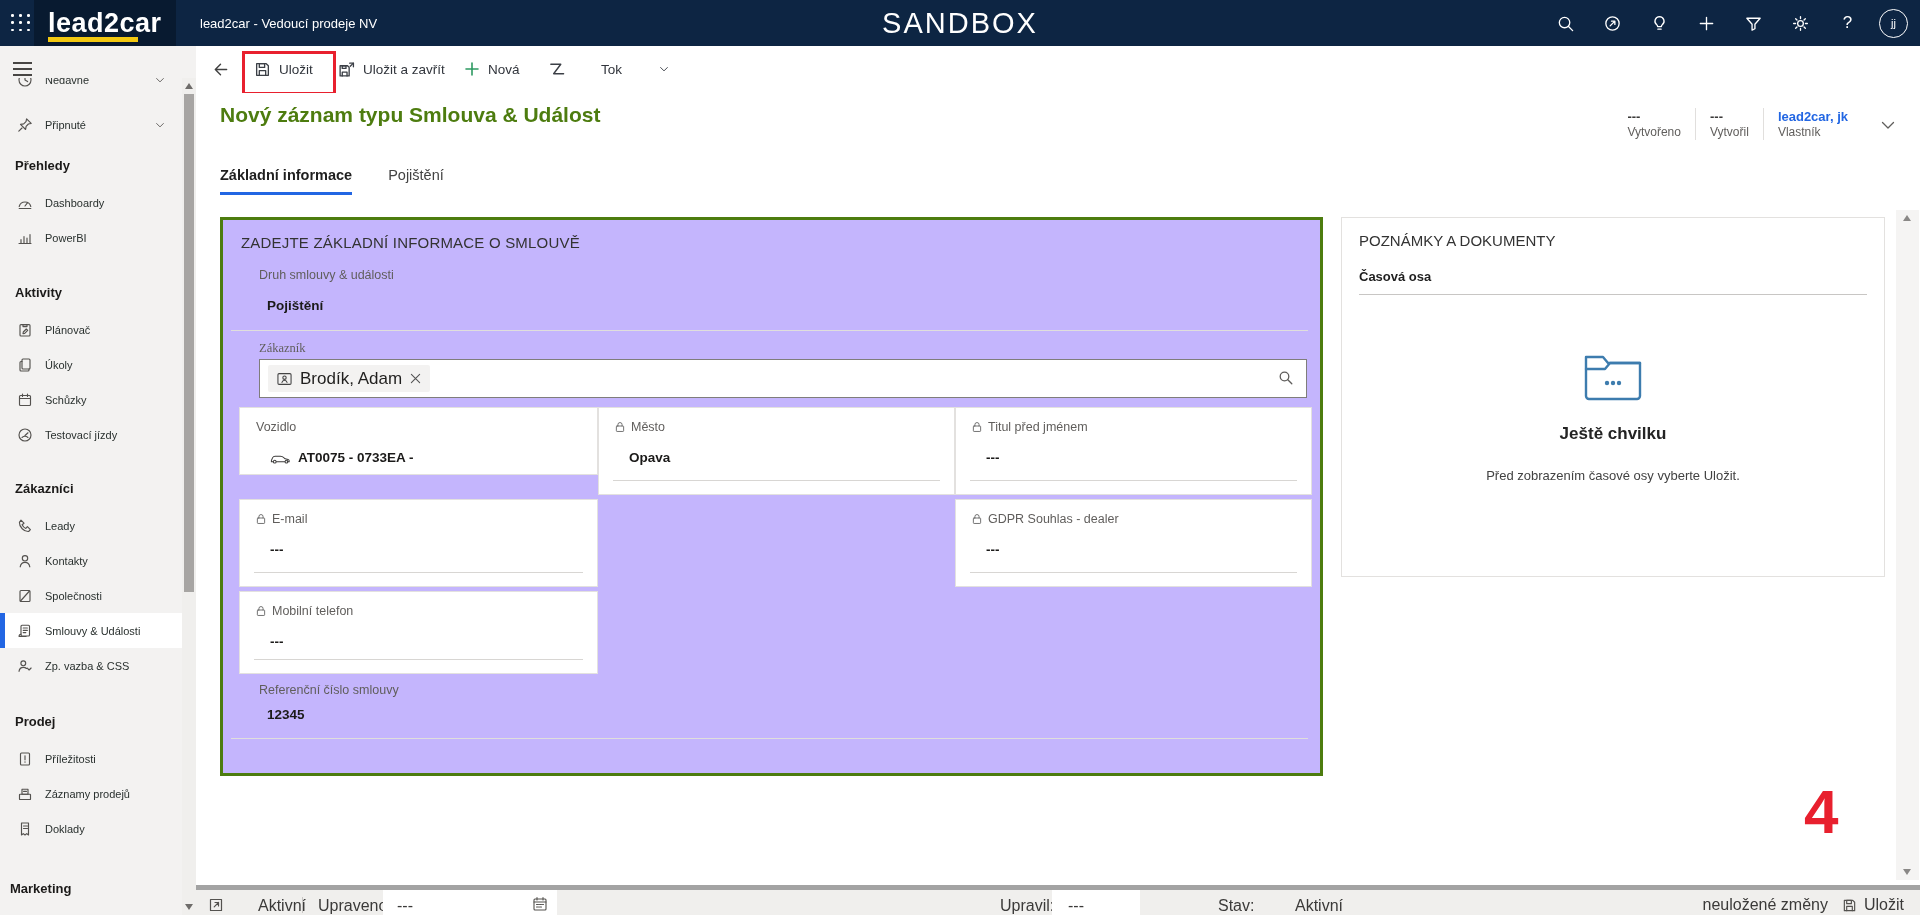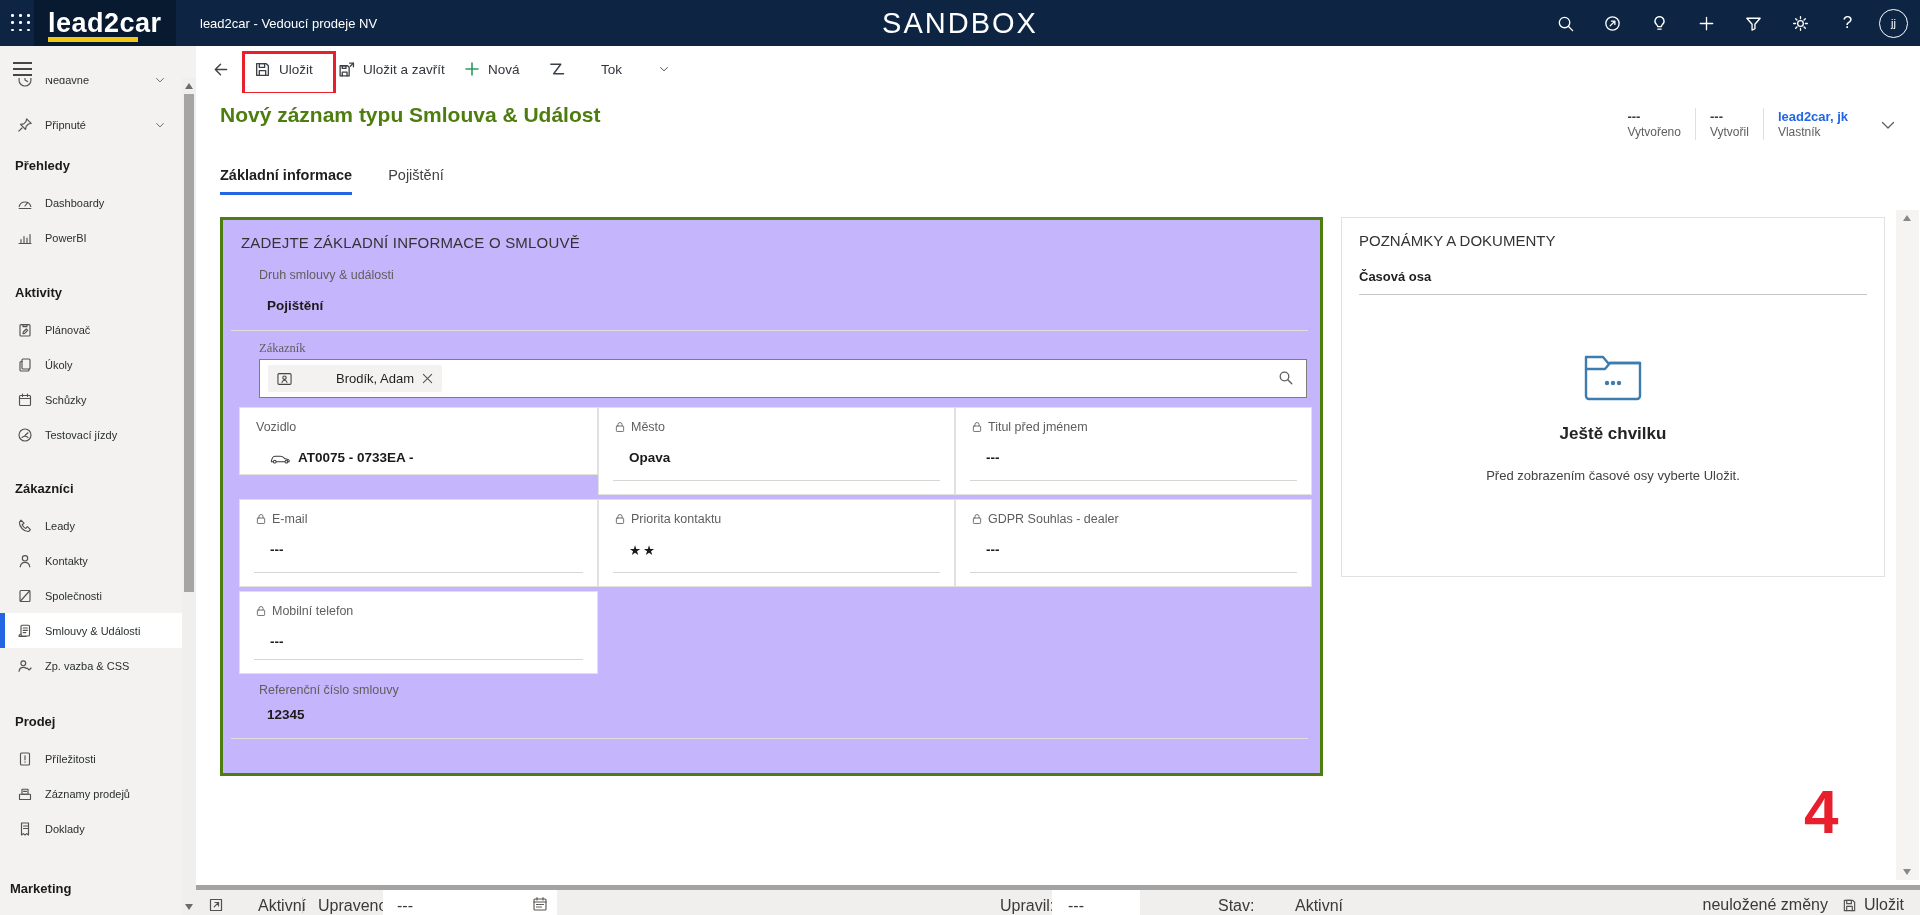--- a/index.html
+++ b/index.html
@@ -87,21 +87,21 @@
   .fvalue{font-size:13.5px;font-weight:600;color:#1b1a19;}
   #druh-label{position:absolute;left:36px;top:48px;}
   #druh-value{position:absolute;left:44px;top:78px;cursor:text;}
   .hdiv{position:absolute;left:8px;right:12px;height:1px;background:#e0dedc;}
   #druh-div{top:110px;}
   #zak-label{position:absolute;left:36px;top:121px;font-family:Liberation Serif, serif;}
   #lookupbox{position:absolute;left:36px;top:139px;width:1046px;height:37px;
     border:1px solid #7f7d7b;background:#fff;display:flex;align-items:center;cursor:text;}
   #chip{margin-left:8px;height:27px;background:#f3f2f1;border-radius:2px;display:flex;
     align-items:center;gap:8px;padding:0 9px;cursor:pointer;}
-  #chip .ctext{font-size:13px;color:#201f1e;margin-left:36px;}
+  #chip .ctext{font-size:17px;color:#201f1e;}
   #lookup-search{position:absolute;right:12px;top:10px;cursor:pointer;}
   .cell{position:absolute;border:1px solid #e3e1df;background:#fff;}
   .cell .flabel{position:absolute;left:16px;top:12px;}
   .cell .fvalue{position:absolute;left:30px;top:42px;}
   .cell .vline{position:absolute;left:14px;right:14px;bottom:13px;height:1px;background:#d8d6d3;}
   
   #cell-vozidlo{left:16px;top:187px;width:357px;height:66px;}
   #cell-mesto{left:375px;top:187px;width:355px;height:86px;}
   #cell-titul{left:732px;top:187px;width:355px;height:86px;}
   #cell-email{left:16px;top:279px;width:357px;height:86px;}
@@ -500,31 +500,20 @@
         <svg width="10" height="12" viewBox="0 0 11 13" class="icg" style="stroke:#666;stroke-width:1">
             <rect x="1.5" y="5.4" width="8" height="6" rx=".8"></rect>
             <path d="M3.2 5.4V3.9a2.3 2.3 0 0 1 4.6 0v1.5"></path>
           </svg>
         <span>E-mail</span>
       </div>
       <div class="fvalue">---</div>
       <div class="vline"></div>
     </div>
 
-    <div class="cell" id="cell-priorita">
-      <div class="flabel">
-        <svg width="10" height="12" viewBox="0 0 11 13" class="icg" style="stroke:#666;stroke-width:1">
-            <rect x="1.5" y="5.4" width="8" height="6" rx=".8"></rect>
-            <path d="M3.2 5.4V3.9a2.3 2.3 0 0 1 4.6 0v1.5"></path>
-          </svg>
-        <span>Priorita kontaktu</span>
-      </div>
-      <div class="fvalue stars">★★</div>
-      <div class="vline"></div>
-    </div>
 
     <div class="cell" id="cell-gdpr">
       <div class="flabel">
         <svg width="10" height="12" viewBox="0 0 11 13" class="icg" style="stroke:#666;stroke-width:1">
             <rect x="1.5" y="5.4" width="8" height="6" rx=".8"></rect>
             <path d="M3.2 5.4V3.9a2.3 2.3 0 0 1 4.6 0v1.5"></path>
           </svg>
         <span>GDPR Souhlas - dealer</span>
       </div>
       <div class="fvalue">---</div>

